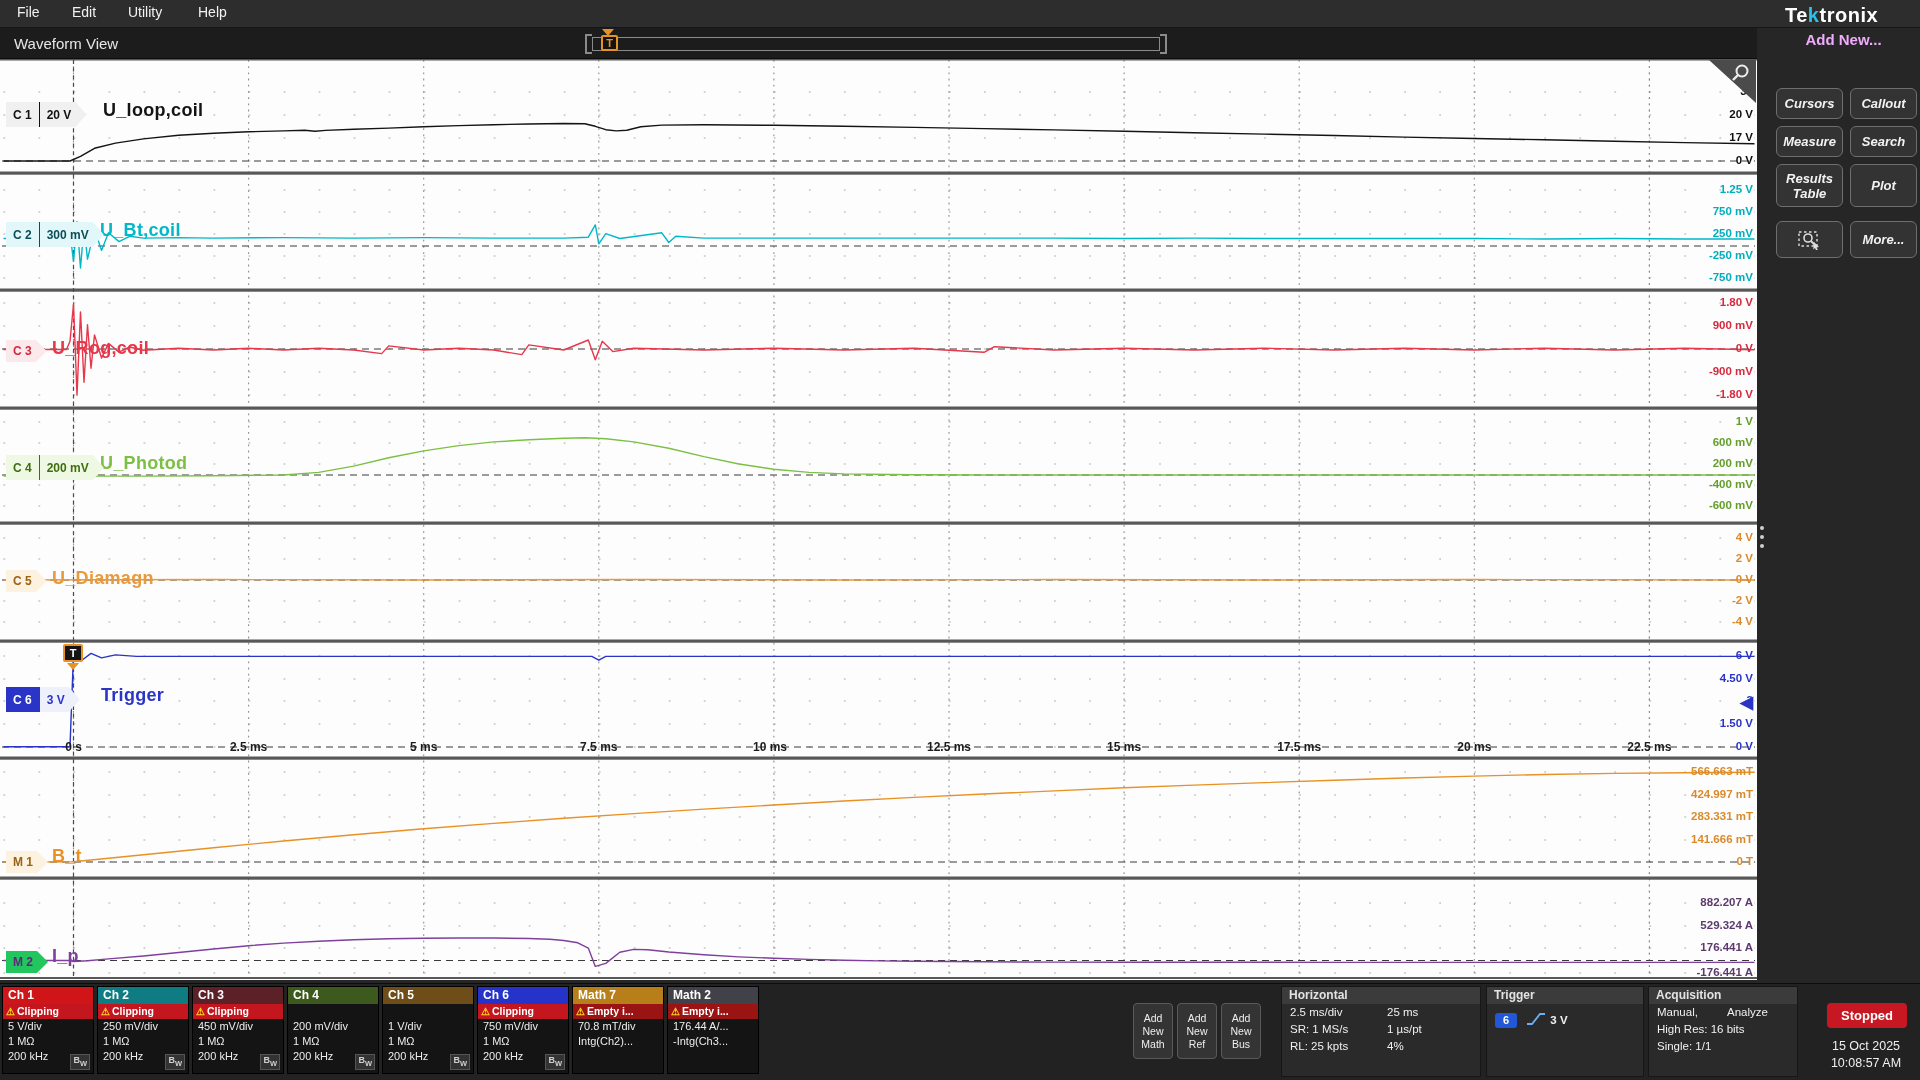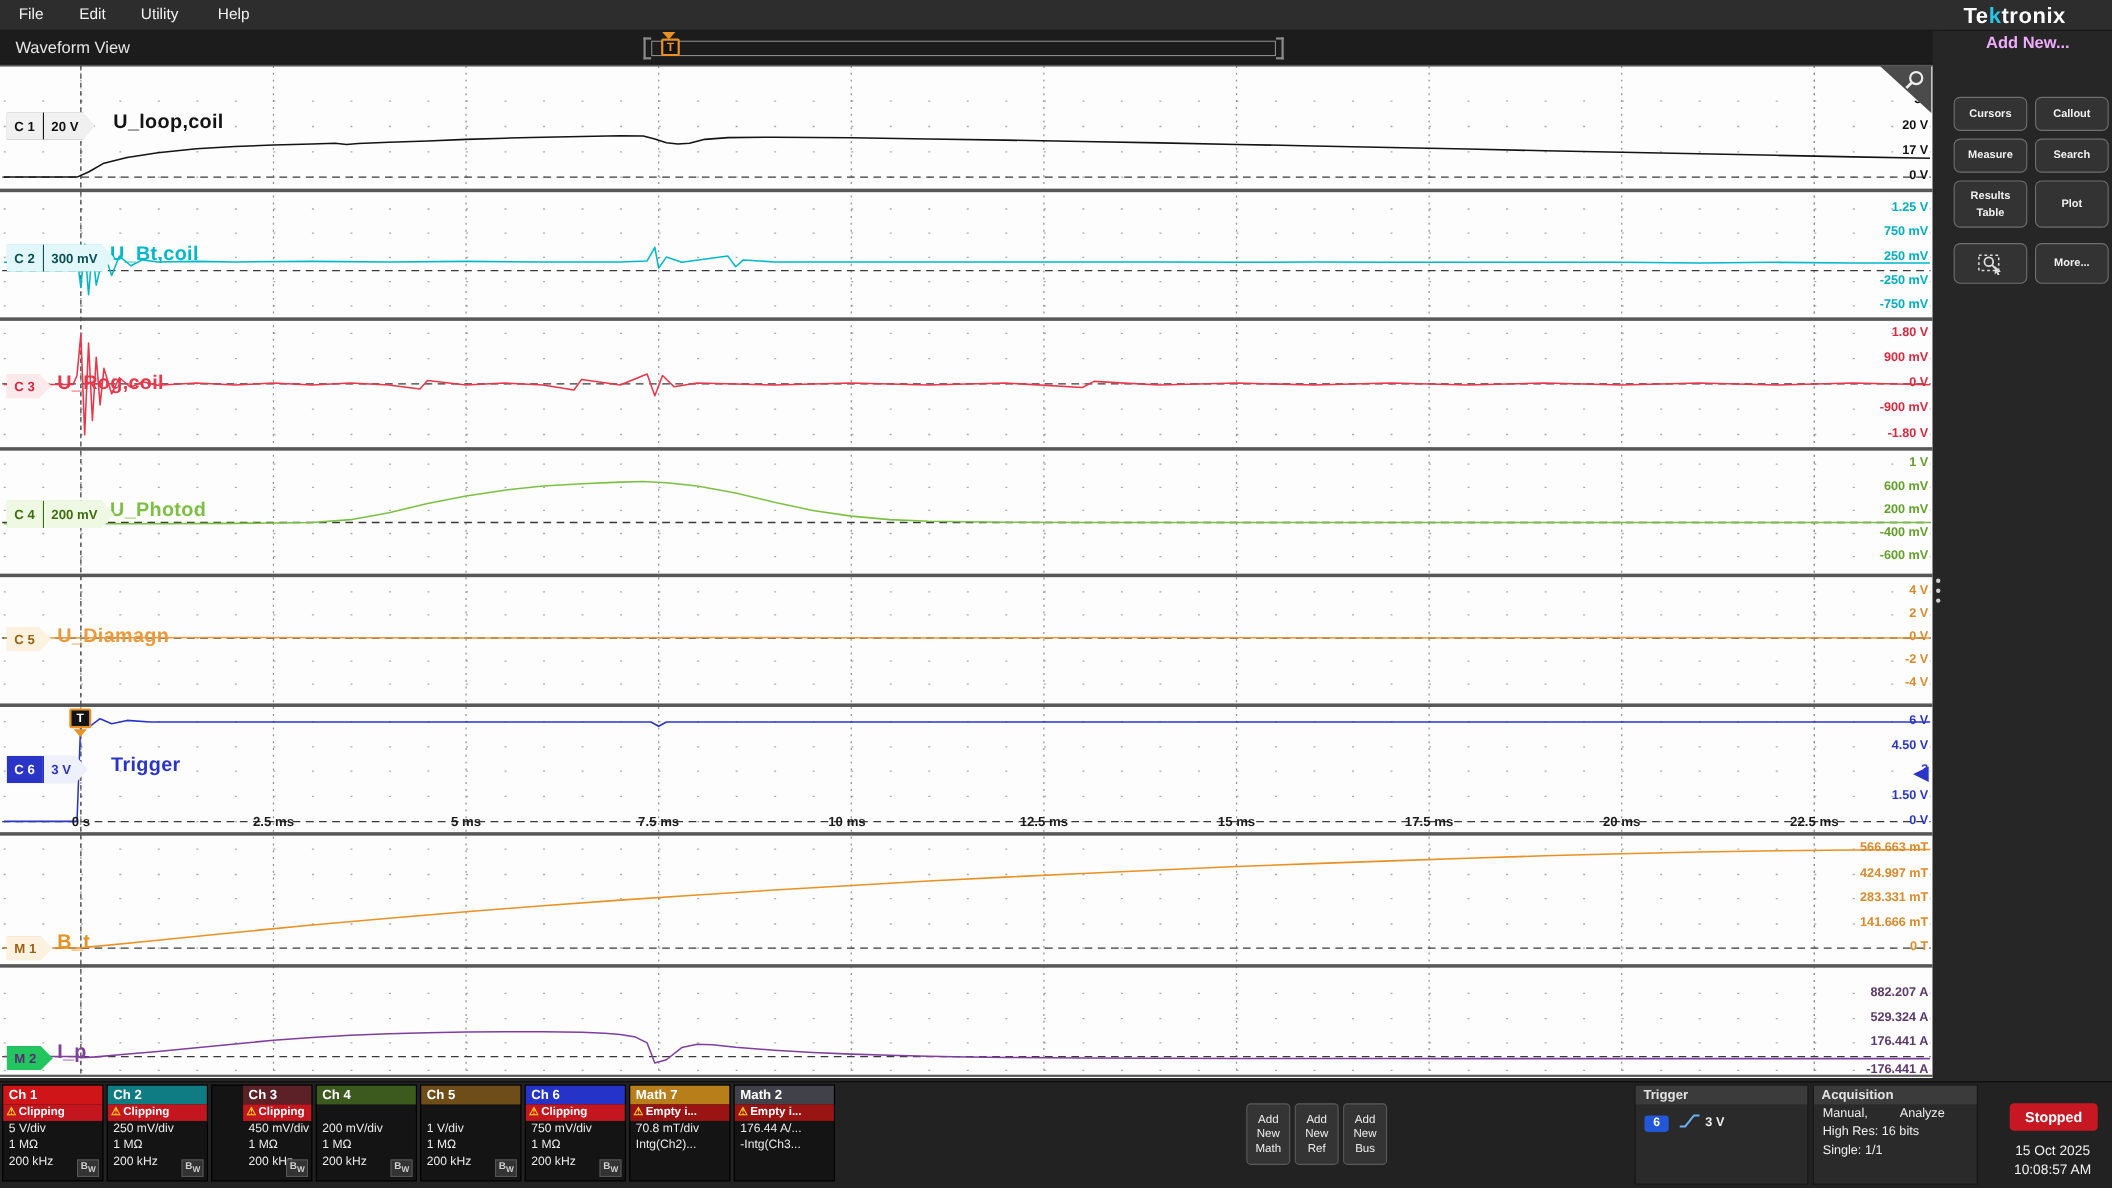--- a/index.html
+++ b/index.html
@@ -30,21 +30,21 @@
   .chan-badge .seg+.seg{border-left:1.6px solid currentColor;padding-right:15px;}
   .chan-badge .seg:only-child{padding-right:15px;}
   #corner-zoom{position:absolute;left:1709px;top:1px;width:47px;height:43px;background:#4b4b4b;
     clip-path:polygon(0 0,100% 0,100% 100%);filter:drop-shadow(0 1px 1px #222);}
   #level-arrow{position:absolute;color:#2a35c8;font-size:17px;font-weight:bold;}
   #grip{position:absolute;left:1757px;top:28px;width:10px;height:952px;background:#262626;}
   .grip-dot{position:absolute;left:3px;width:4px;height:4px;border-radius:50%;background:#cfcfcf;}
   
   #side-title{position:absolute;left:1767px;top:31px;width:153px;text-align:center;color:#f0abfc;font-weight:bold;font-size:15px;}
   .side-btn{position:absolute;width:67px;background:#333;border:1px solid #6e6e6e;border-radius:6px;color:#f2f2f2;
-    font-weight:bold;font-size:10px;display:flex;align-items:center;justify-content:center;text-align:center;line-height:15px;cursor:default;}
+    font-weight:bold;font-size:13px;display:flex;align-items:center;justify-content:center;text-align:center;line-height:15px;cursor:default;font-style:italic;}
   
   #bottombar{position:absolute;left:0;top:983px;width:1920px;height:97px;background:#222;border-top:1px solid #0c0c0c;}
   .bb-badge{position:absolute;top:2px;width:92px;height:88px;background:#141414;border:1px solid #000;}
   .bb-head{height:17px;color:#fff;font-weight:bold;font-size:12px;line-height:17px;padding-left:5px;}
   .bb-warn{height:15px;color:#fff;font-weight:bold;font-size:10.5px;line-height:15px;padding-left:3px;white-space:nowrap;overflow:hidden;}
   .bb-warn .wtri{color:#ffd21e;font-size:10px;margin-right:2px;}
   .bb-row{height:15px;color:#ececec;font-size:11px;line-height:15px;padding-left:5px;white-space:nowrap;overflow:hidden;}
   .bb-bw{position:absolute;right:3px;bottom:3px;color:#cfcfcf;font-size:9px;font-weight:bold;background:#333;border:1px solid #555;padding:0 2px;line-height:10px;}
   .addnew-btn{position:absolute;top:19px;width:40px;height:56px;background:#343434;border:1px solid #5a5a5a;border-radius:4px;
     color:#eee;font-size:10.5px;line-height:13px;text-align:center;display:flex;align-items:center;justify-content:center;}
@@ -314,21 +314,21 @@
         <div class="bb-bw">B<sub>W</sub></div>
       </div>
       <div class="bb-badge" style="left: 97px;">
         <div class="bb-head" style="background: rgb(15, 124, 132);">Ch 2</div>
         <div class="bb-warn" style="background: rgb(195, 22, 31);"><span class="wtri">⚠</span><span>Clipping</span></div>
         <div class="bb-row">250 mV/div</div>
         <div class="bb-row">1 MΩ</div>
         <div class="bb-row">200 kHz</div>
         <div class="bb-bw">B<sub>W</sub></div>
       </div>
-      <div class="bb-badge" style="left: 192px; padding-left: 28px;">
+      <div class="bb-badge" style="left: 192px;">
         <div class="bb-head" style="background: rgb(92, 33, 39);">Ch 3</div>
         <div class="bb-warn" style="background: rgb(195, 22, 31);"><span class="wtri">⚠</span><span>Clipping</span></div>
         <div class="bb-row">450 mV/div</div>
         <div class="bb-row">1 MΩ</div>
         <div class="bb-row">200 kHz</div>
         <div class="bb-bw">B<sub>W</sub></div>
       </div>
       <div class="bb-badge" style="left: 287px;">
         <div class="bb-head" style="background: rgb(60, 90, 29);">Ch 4</div>
         <div class="bb-warn"></div>
@@ -361,20 +361,26 @@
       </div>
       <div class="bb-badge" style="left: 667px;">
         <div class="bb-head" style="background: rgb(65, 65, 73);">Math 2</div>
         <div class="bb-warn" style="background: rgb(154, 20, 20);"><span class="wtri">⚠</span><span>Empty i...</span></div>
         <div class="bb-row">176.44 A/...</div>
         <div class="bb-row">-Intg(Ch3...</div>
       </div>
       <div class="addnew-btn" style="left: 1133px;">Add<br>New<br>Math</div>
       <div class="addnew-btn" style="left: 1177px;">Add<br>New<br>Ref</div>
       <div class="addnew-btn" style="left: 1221px;">Add<br>New<br>Bus</div>
+      <div class="bb-panel" style="left: 1281px; width: 200px;">
+        <div class="ph">Horizontal</div>
+        <div class="pr"><span>2.5 ms/div</span><span class="col2">25 ms</span></div>
+        <div class="pr"><span>SR: 1 MS/s</span><span class="col2">1 µs/pt</span></div>
+        <div class="pr"><span>RL: 25 kpts</span><span class="col2">4%</span></div>
+      </div>
       <div class="bb-panel" style="left: 1486px; width: 158px;">
         <div class="ph">Trigger</div>
         <div class="pr" style="padding-top: 8px;"><span id="trig-src">6</span><svg width="22" height="14" viewBox="0 0 22 14" style="vertical-align:-2px">
             <path d="M2 12 h5 l8 -10 h5" fill="none" stroke="#6ab0f3" stroke-width="1.8"></path>
             <path d="M7.2 9 l2.6 -3.2 1.8 1.5 -2.6 3.2 z" fill="#6ab0f3" opacity="0"></path>
           </svg> <span style="font-weight:bold">3 V</span></div>
       </div>
       <div class="bb-panel" style="left: 1648px; width: 150px;">
         <div class="ph">Acquisition</div>
         <div class="pr"><span>Manual,</span><span class="col2" style="left: 78px;">Analyze</span></div>

